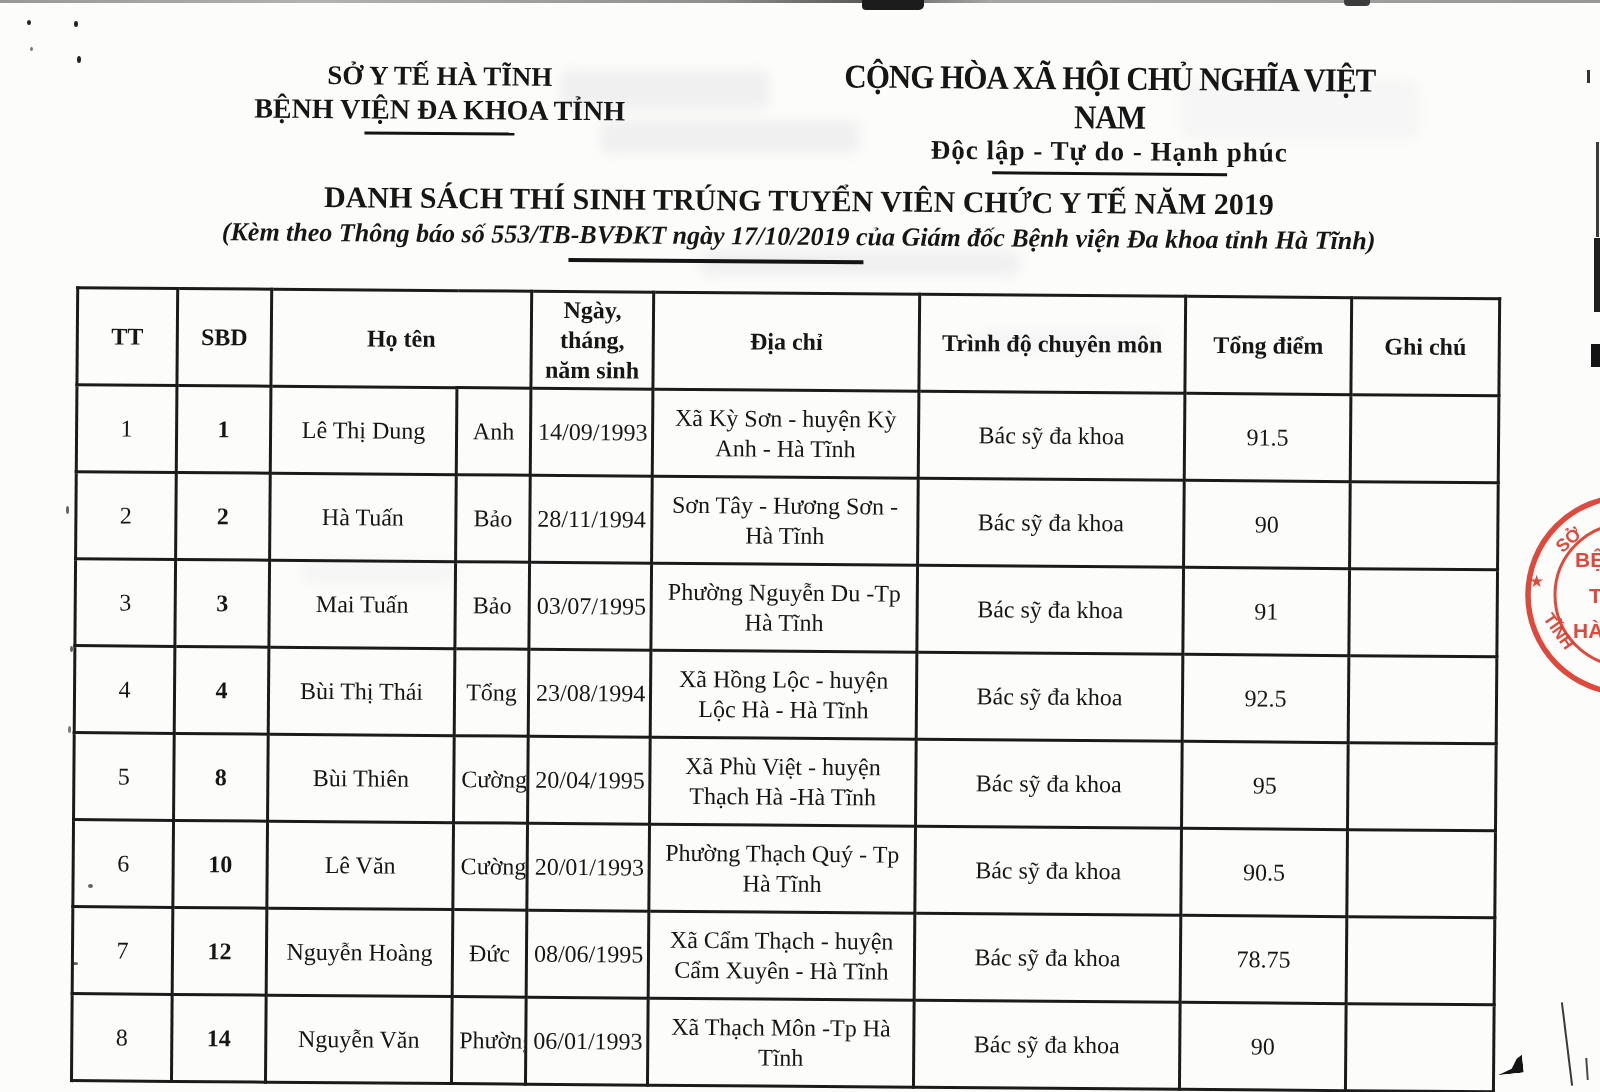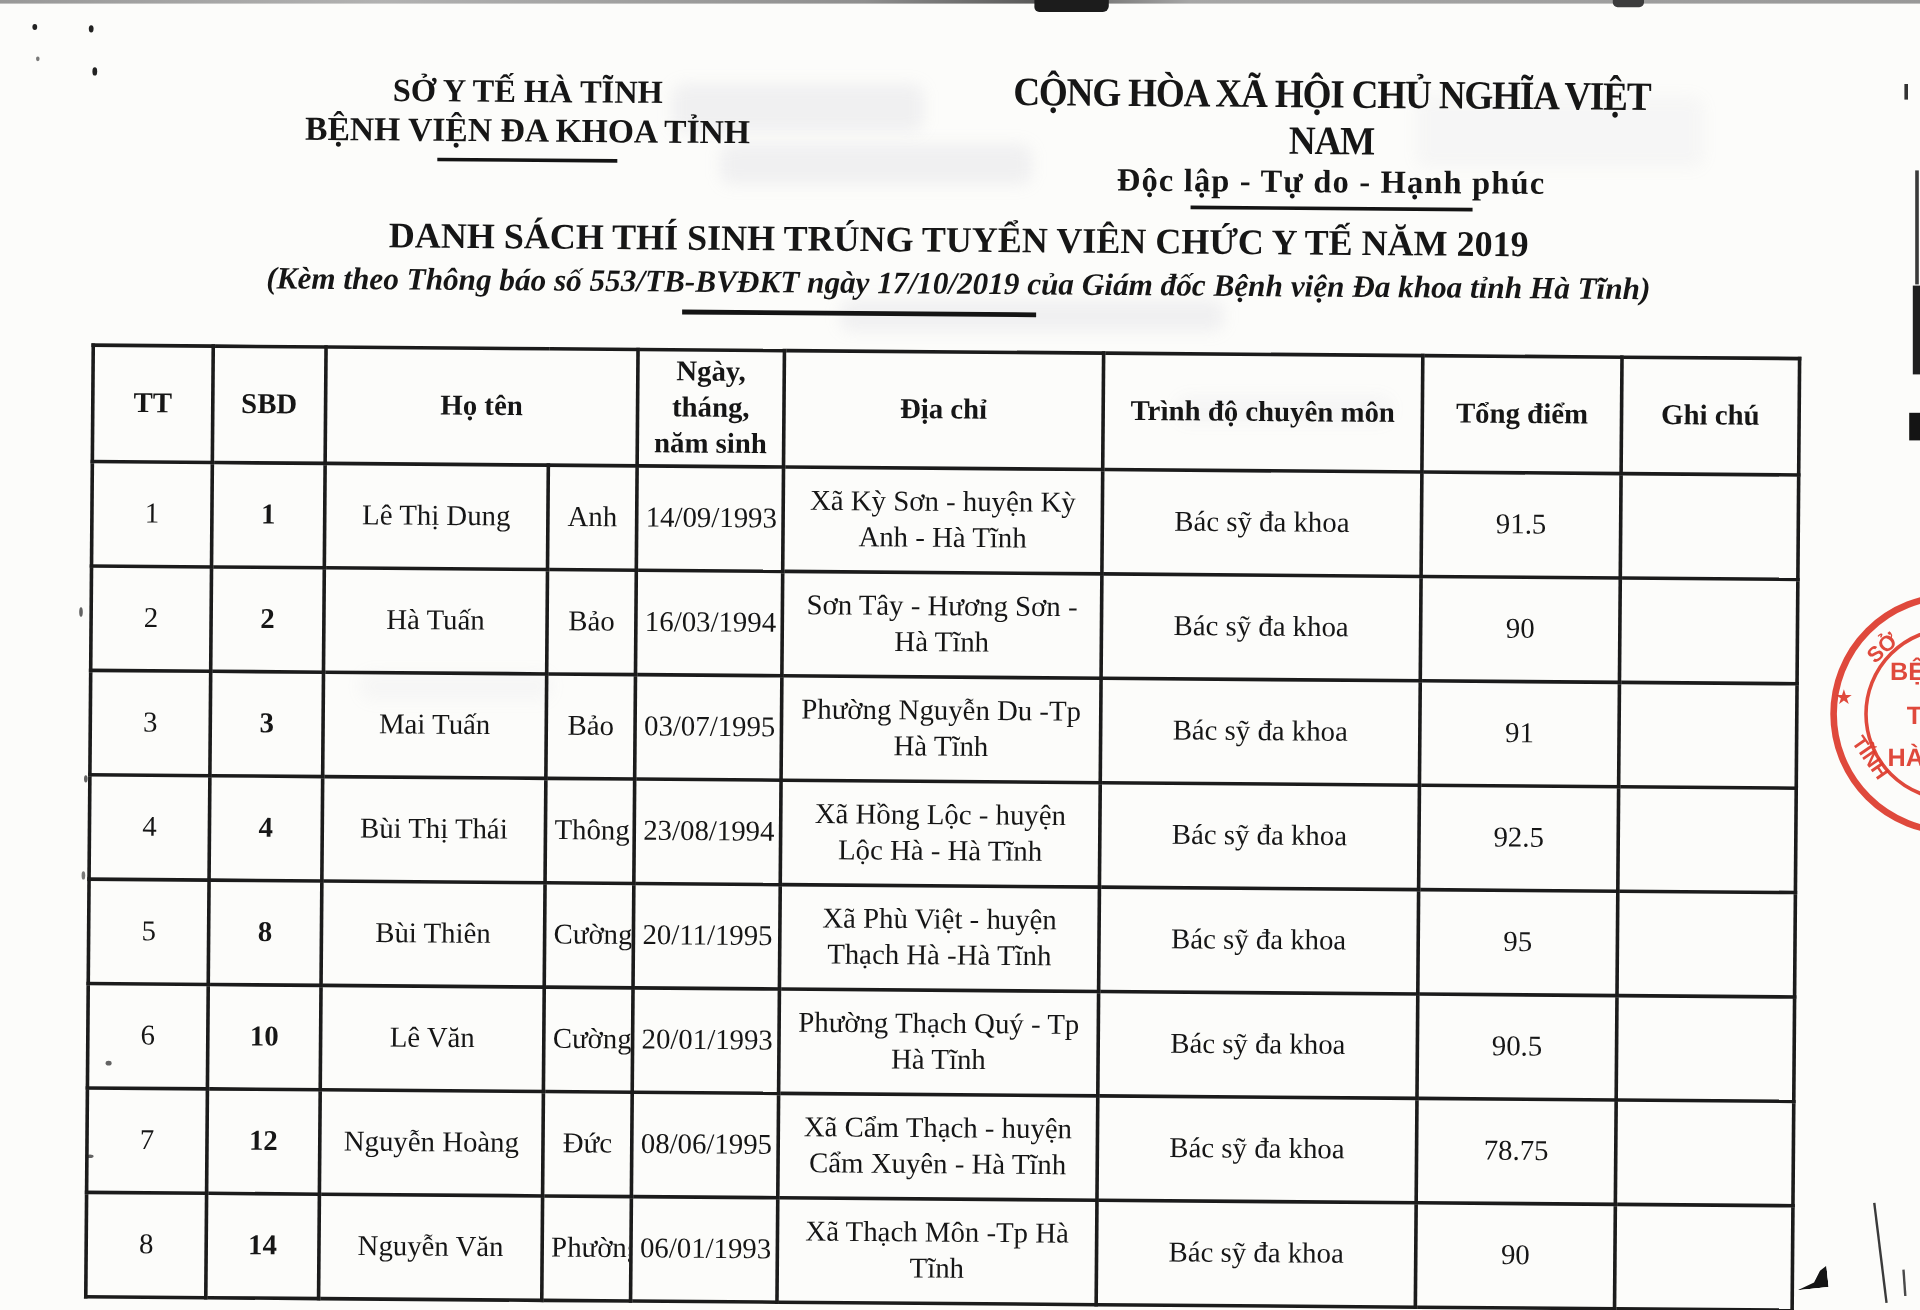--- a/index.html
+++ b/index.html
@@ -122,54 +122,54 @@
           <td class="c-addr">Xã Kỳ Sơn - huyện Kỳ Anh - Hà Tĩnh</td>
           <td class="c-trinhdo">Bác sỹ đa khoa</td>
           <td class="c-diem">91.5</td>
           <td class="c-ghichu"></td>
         </tr>
         <tr>
           <td class="c-tt">2</td>
           <td class="c-sbd">2</td>
           <td class="c-ho">Hà Tuấn</td>
           <td class="c-ten">Bảo</td>
-          <td class="c-date">16/03/1994</td>
+          <td class="c-date">28/11/1994</td>
           <td class="c-addr">Sơn Tây - Hương Sơn - Hà Tĩnh</td>
           <td class="c-trinhdo">Bác sỹ đa khoa</td>
           <td class="c-diem">90</td>
           <td class="c-ghichu"></td>
         </tr>
         <tr>
           <td class="c-tt">3</td>
           <td class="c-sbd">3</td>
           <td class="c-ho">Mai Tuấn</td>
           <td class="c-ten">Bảo</td>
           <td class="c-date">03/07/1995</td>
           <td class="c-addr">Phường Nguyễn Du -Tp Hà Tĩnh</td>
           <td class="c-trinhdo">Bác sỹ đa khoa</td>
           <td class="c-diem">91</td>
           <td class="c-ghichu"></td>
         </tr>
         <tr>
           <td class="c-tt">4</td>
           <td class="c-sbd">4</td>
           <td class="c-ho">Bùi Thị Thái</td>
-          <td class="c-ten">Thông</td>
+          <td class="c-ten">Tổng</td>
           <td class="c-date">23/08/1994</td>
           <td class="c-addr">Xã Hồng Lộc - huyện Lộc Hà - Hà Tĩnh</td>
           <td class="c-trinhdo">Bác sỹ đa khoa</td>
           <td class="c-diem">92.5</td>
           <td class="c-ghichu"></td>
         </tr>
         <tr>
           <td class="c-tt">5</td>
           <td class="c-sbd">8</td>
           <td class="c-ho">Bùi Thiên</td>
           <td class="c-ten">Cường</td>
-          <td class="c-date">20/11/1995</td>
+          <td class="c-date">20/04/1995</td>
           <td class="c-addr">Xã Phù Việt - huyện Thạch Hà -Hà Tĩnh</td>
           <td class="c-trinhdo">Bác sỹ đa khoa</td>
           <td class="c-diem">95</td>
           <td class="c-ghichu"></td>
         </tr>
         <tr>
           <td class="c-tt">6</td>
           <td class="c-sbd">10</td>
           <td class="c-ho">Lê Văn</td>
           <td class="c-ten">Cường</td>

